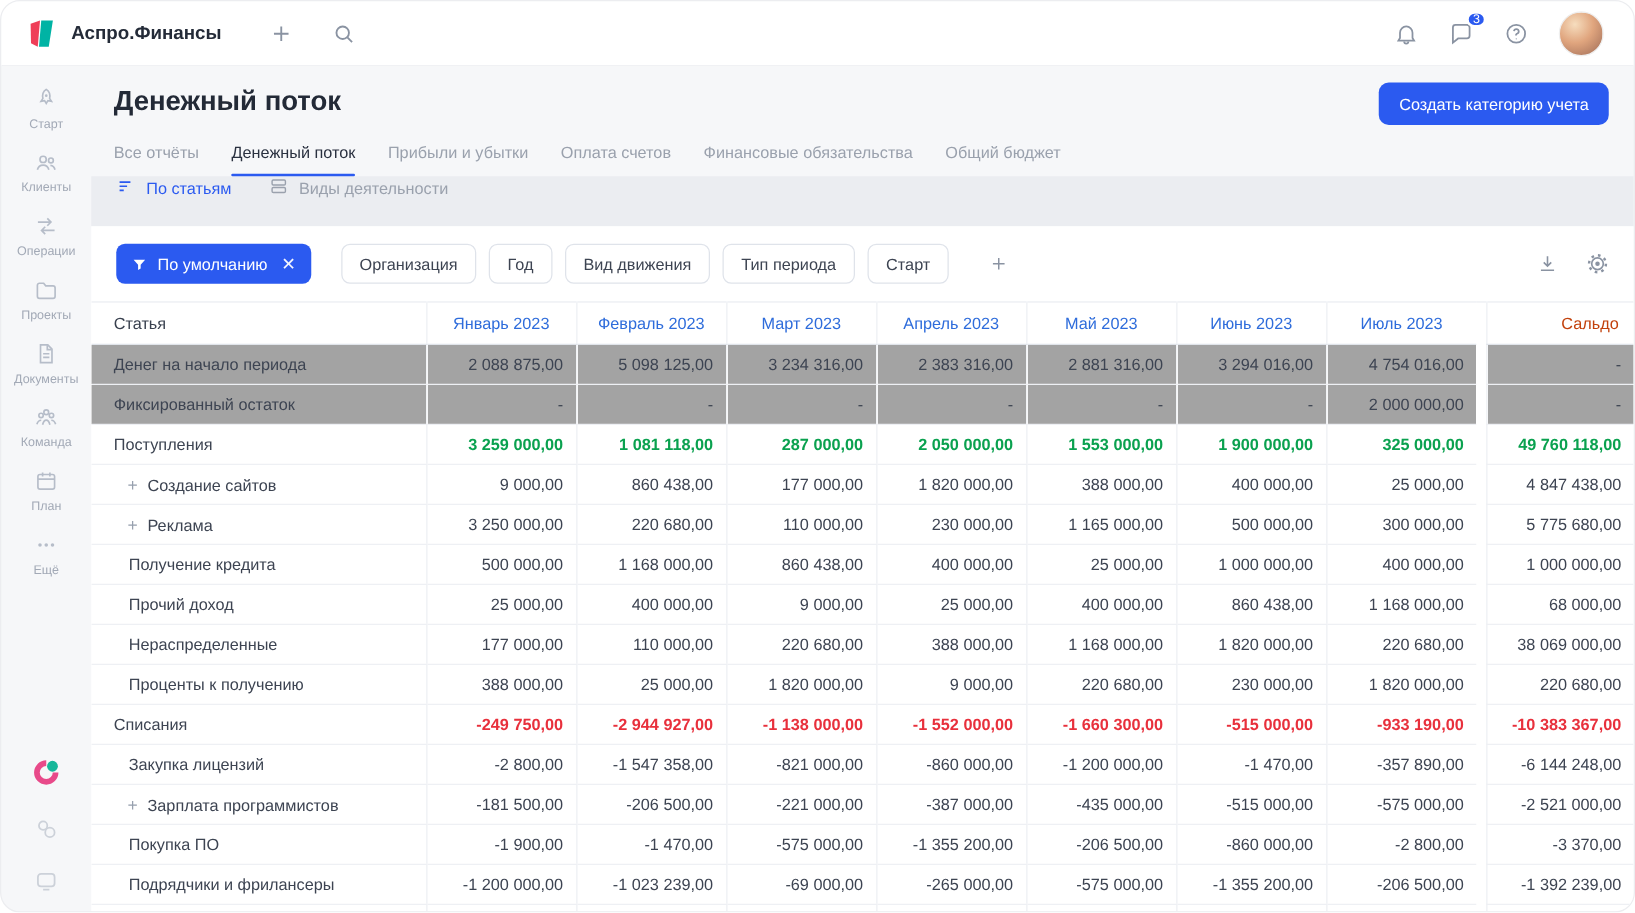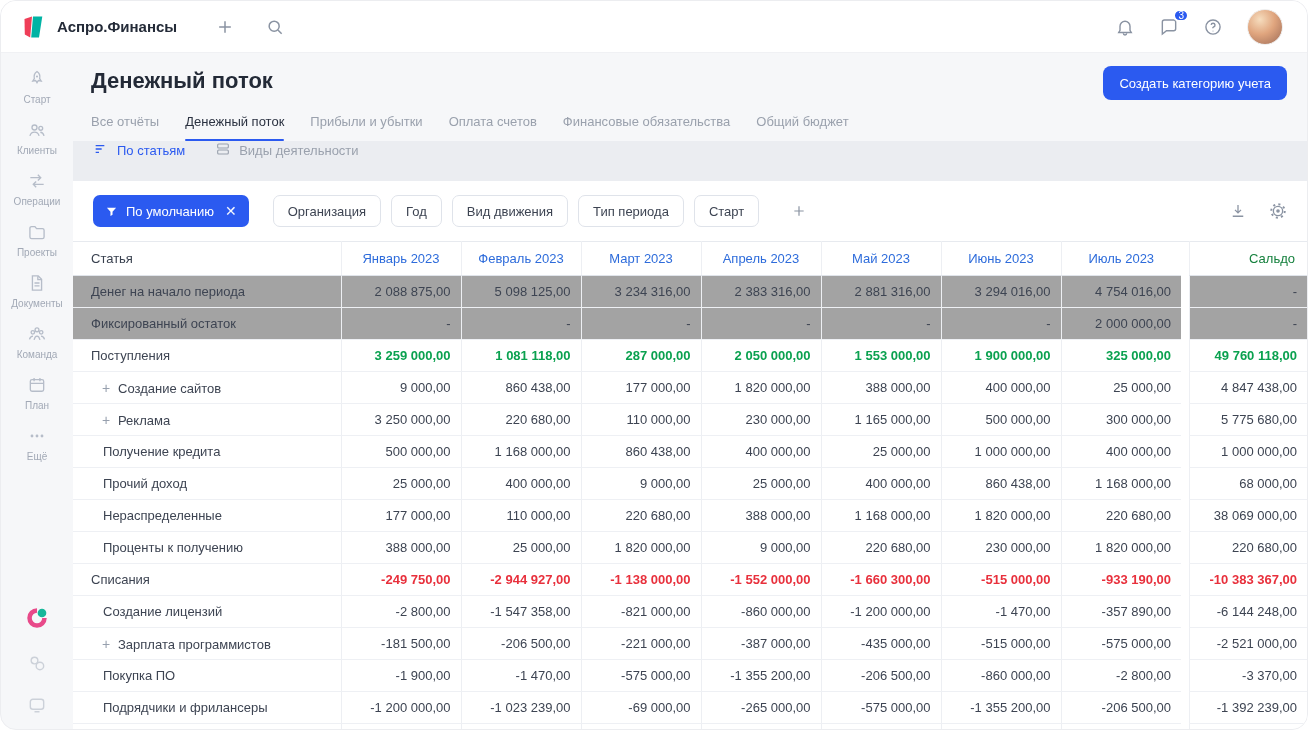--- a/index.html
+++ b/index.html
@@ -60,21 +60,21 @@
   .filter-tools{margin-left:auto;display:flex;gap:22px;}
   .tool-btn{background:none;border:none;padding:0;cursor:pointer;color:#8a93a2;display:flex;}
   .tool-btn svg{width:18px;height:18px;}
 
   
   .table-wrap{flex:1;overflow:hidden;}
   table{width:100%;border-collapse:collapse;table-layout:fixed;border-top:1px solid #e7eaef;}
   th{height:34px;font-weight:400;font-size:13px;background:#fff;border-bottom:1px solid #e0e4ea;white-space:nowrap;overflow:hidden;}
   th.col-label{text-align:left;padding-left:18px;color:#39414f;}
   th.col-month{color:var(--link,#2e6cdb);text-align:center;border-left:1px solid #edeff3;cursor:pointer;}
-  th.col-saldo{text-align:right;padding-right:12px;color:#15803d;border-left:1px solid #edeff3;padding-left:12px;}
+  th.col-saldo{text-align:right;padding-right:12px;color:#c2410c;border-left:1px solid #edeff3;padding-left:12px;}
   th.spacer,td.spacer{background:#fff !important;border:none;padding:0;}
   td{height:32px;font-size:13px;border-bottom:1px solid #eef0f4;white-space:nowrap;overflow:hidden;padding:0;}
   td.cell-label{color:#3d4452;padding-left:18px;cursor:pointer;}
   td.cell-num{text-align:right;padding-right:10px;color:#3d4452;border-left:1px solid #edeff3;}
   tr.row-muted td{background:#a3a3a3;}
   tr.row-income td.cell-num{color:var(--income,#0aa14f);font-weight:700;}
   tr.row-expense td.cell-num{color:var(--expense,#e8303c);font-weight:700;}
   tr.row-item td.cell-label{padding-left:30px;}
   tr.row-item.expandable td.cell-label{padding-left:26px;}
   .plus{display:inline-block;width:14px;margin-right:5px;color:#97a0ae;font-size:14px;text-align:center;cursor:pointer;}
@@ -440,21 +440,21 @@
                   <td class="cell-num">-2 944 927,00</td>
                   <td class="cell-num">-1 138 000,00</td>
                   <td class="cell-num">-1 552 000,00</td>
                   <td class="cell-num">-1 660 300,00</td>
                   <td class="cell-num">-515 000,00</td>
                   <td class="cell-num">-933 190,00</td>
                   <td class="spacer"></td>
                   <td class="cell-num cell-saldo">-10 383 367,00</td>
                 </tr>
                 <tr class="row-item">
-                  <td class="cell-label"><span>Создание лицензий</span></td>
+                  <td class="cell-label"><span>Закупка лицензий</span></td>
                   <td class="cell-num">-2 800,00</td>
                   <td class="cell-num">-1 547 358,00</td>
                   <td class="cell-num">-821 000,00</td>
                   <td class="cell-num">-860 000,00</td>
                   <td class="cell-num">-1 200 000,00</td>
                   <td class="cell-num">-1 470,00</td>
                   <td class="cell-num">-357 890,00</td>
                   <td class="spacer"></td>
                   <td class="cell-num cell-saldo">-6 144 248,00</td>
                 </tr>

